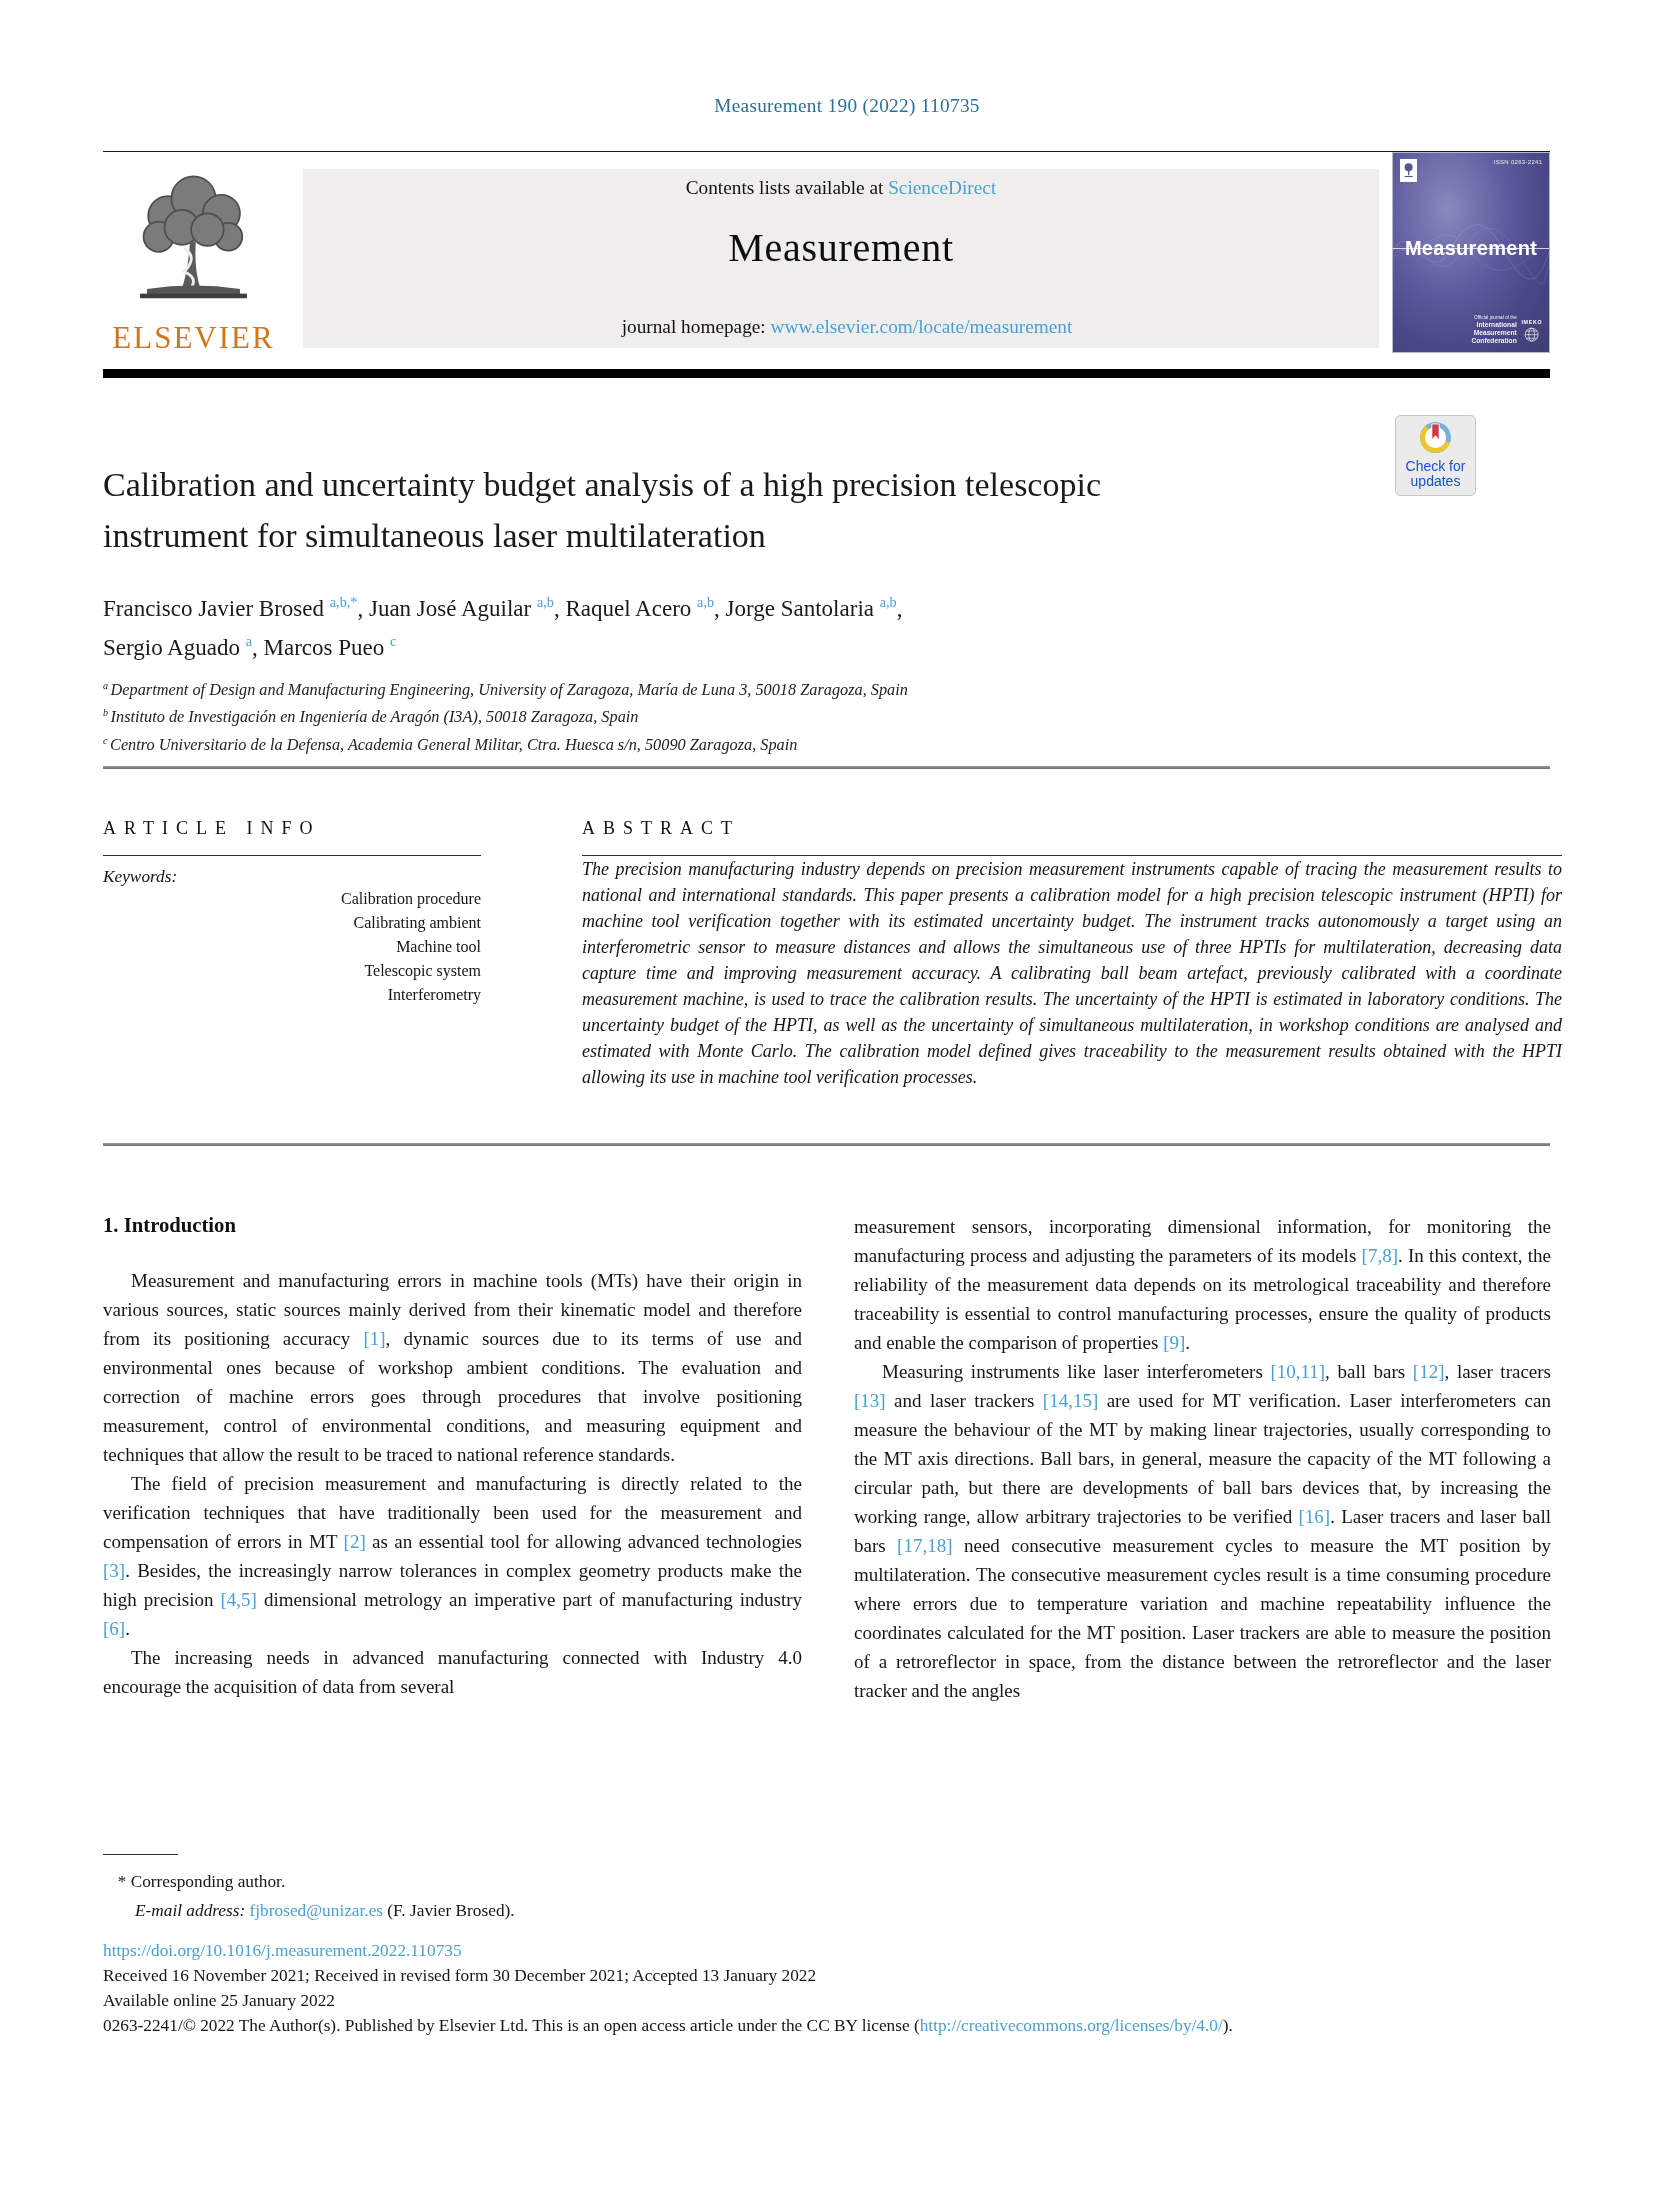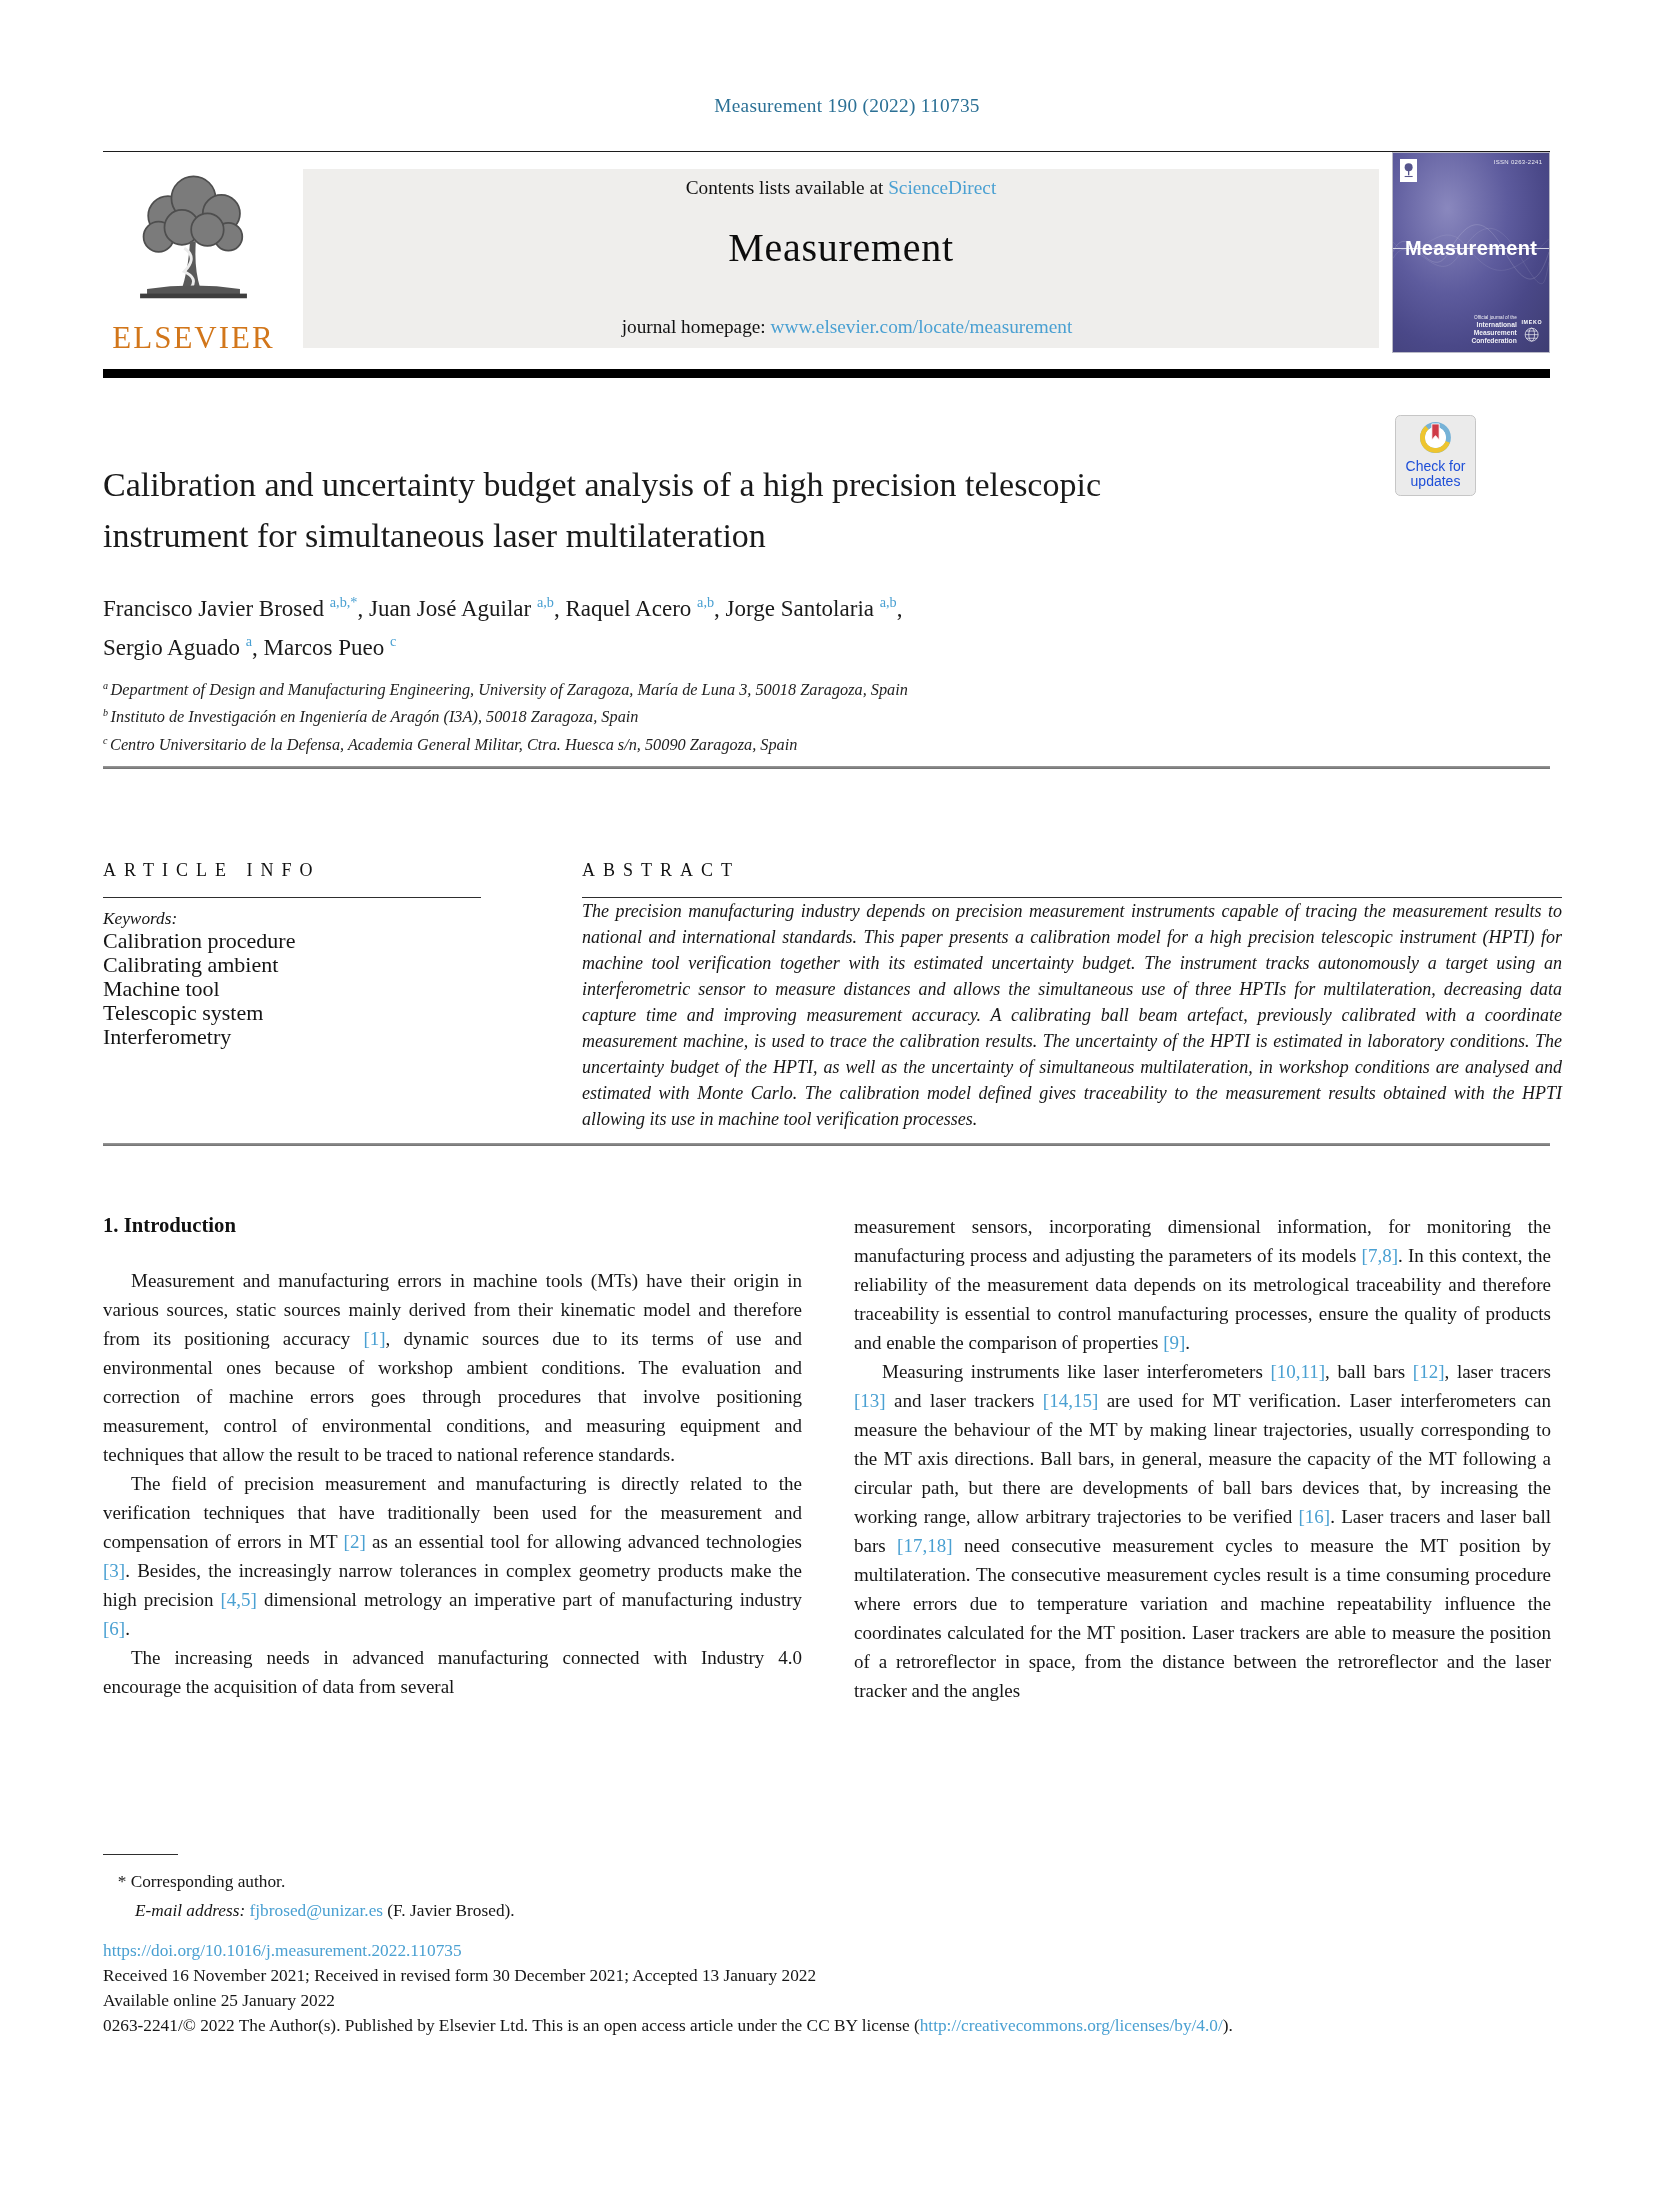--- a/index.html
+++ b/index.html
@@ -57,24 +57,24 @@
     font-size:34px; line-height:51px; color:#1a1a1a; }
   .authors { position:absolute; left:103px; top:586px; font-size:23px; line-height:33px; color:#1a1a1a; }
   .affils { position:absolute; left:103px; top:674px; font-size:16.3px; line-height:23px; font-style:italic; color:#222; }
 
   .mid-rule { position:absolute; top:766px; left:103px; width:1447px; height:2.7px;
     background:linear-gradient(#9a9a9a,#6f6f6f); }
 
   
   .info-col { position:absolute; left:103px; top:818px; width:378px; }
   .abs-col  { position:absolute; left:582px; top:818px; width:980px; }
-  .col-heading { font-size:18px; letter-spacing:8px; color:#111;margin-top:42px; }
+  .col-heading { font-size:18px; letter-spacing:8px; color:#111; }
   .col-rule { height:1.3px; background:#2e2e2e; margin-top:16px; }
   .kw-label { font-style:italic; font-size:17.3px; margin-top:10.7px; }
-  .kw-item { font-size:22px; line-height:24px; }
+  .kw-item { font-size:16px; line-height:24px;text-align:right; }
   .abs-text { font-size:18px; line-height:26px; text-align:justify; color:#161616;font-style:italic; }
 
   .section-rule { position:absolute; top:1143px; left:103px; width:1447px; height:2.7px;
     background:linear-gradient(#9a9a9a,#6f6f6f); }
 
   .intro-heading { position:absolute; left:103px; top:1214px; font-size:20.7px; font-weight:bold; color:#111; }
 
   .col-left  { position:absolute; left:103px;  top:1266px; width:699px; }
   .col-right { position:absolute; left:854px; top:1212px; width:697px; }
   .body-p { font-size:19px; line-height:29px; text-align:justify; color:#161616; margin:0; }

